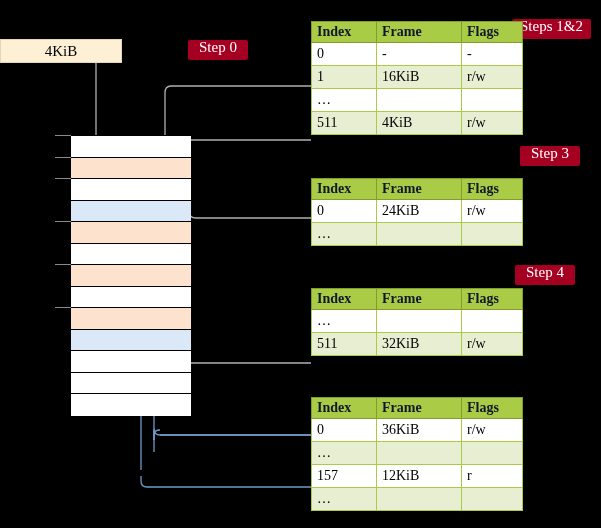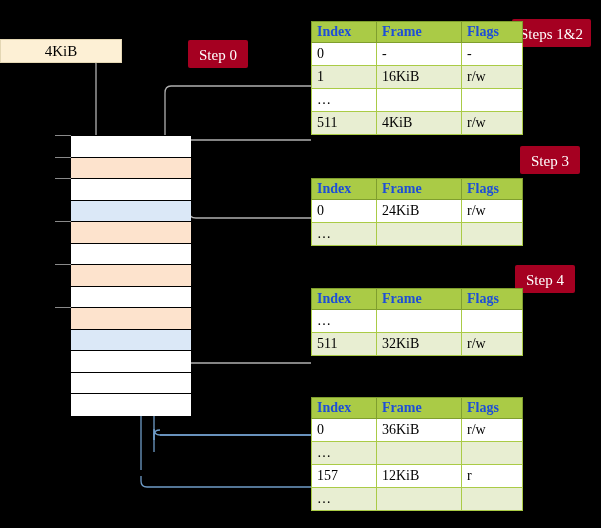--- a/index.html
+++ b/index.html
@@ -3,41 +3,41 @@
 <meta charset="utf-8">
 <style>
   html,body{margin:0;padding:0;background:#000;}
   body{width:601px;height:528px;position:relative;overflow:hidden;
        font-family:"Liberation Serif",serif;}
   .stage{position:absolute;left:0;top:0;width:601px;height:528px;}
 
   
   .badge{position:absolute;background:#a50021;color:#fff;
          font-family:"Liberation Serif",serif;font-size:15px;line-height:1;
-         padding:8px 8px 5px 8px;border-radius:2px;white-space:nowrap;
+         padding:0 8px 5px 8px;border-radius:2px;white-space:nowrap;
          text-align:center;}
 
   
   .pagebox{position:absolute;background:#fdf0d5;border:1px solid #e4d7b4;
            color:#000;font-size:15px;display:flex;align-items:center;
            justify-content:center;}
 
   
   .memcol{position:absolute;left:70px;top:135px;width:120px;height:280px;
           border:1px solid #000;box-sizing:border-box;background:#fff;}
   .memrow{position:absolute;left:0;width:120px;height:21.5px;
           border-bottom:1px solid #000;box-sizing:border-box;}
   .memrow.last{border-bottom:none;}
   .tick{position:absolute;width:16px;height:0;border-top:1px solid #8a8a8a;}
 
   
   .ptable{position:absolute;border-collapse:collapse;
           font-family:"Liberation Serif",serif;font-size:14px;
           background:#fff;table-layout:fixed;}
-  .ptable th{background:#aacb46;color:#1d4ed8;font-weight:bold;
+  .ptable th{background:#aacb46;color:#0f172a;font-weight:bold;
              text-align:left;padding:2px 5px;border:1px solid #7f9e2e;
              font-size:14px;}
   .ptable td{border:1px solid #aacb46;padding:2px 5px;color:#000;
              height:18px;vertical-align:middle;}
   .ptable tr.alt td{background:#e8eed2;}
   .ptable td.hl{background:#ffff9e;}
   .c-index{width:54px;}
   .c-frame{width:74px;margin-top:12px;}
   .c-flags{width:50px;}
 

